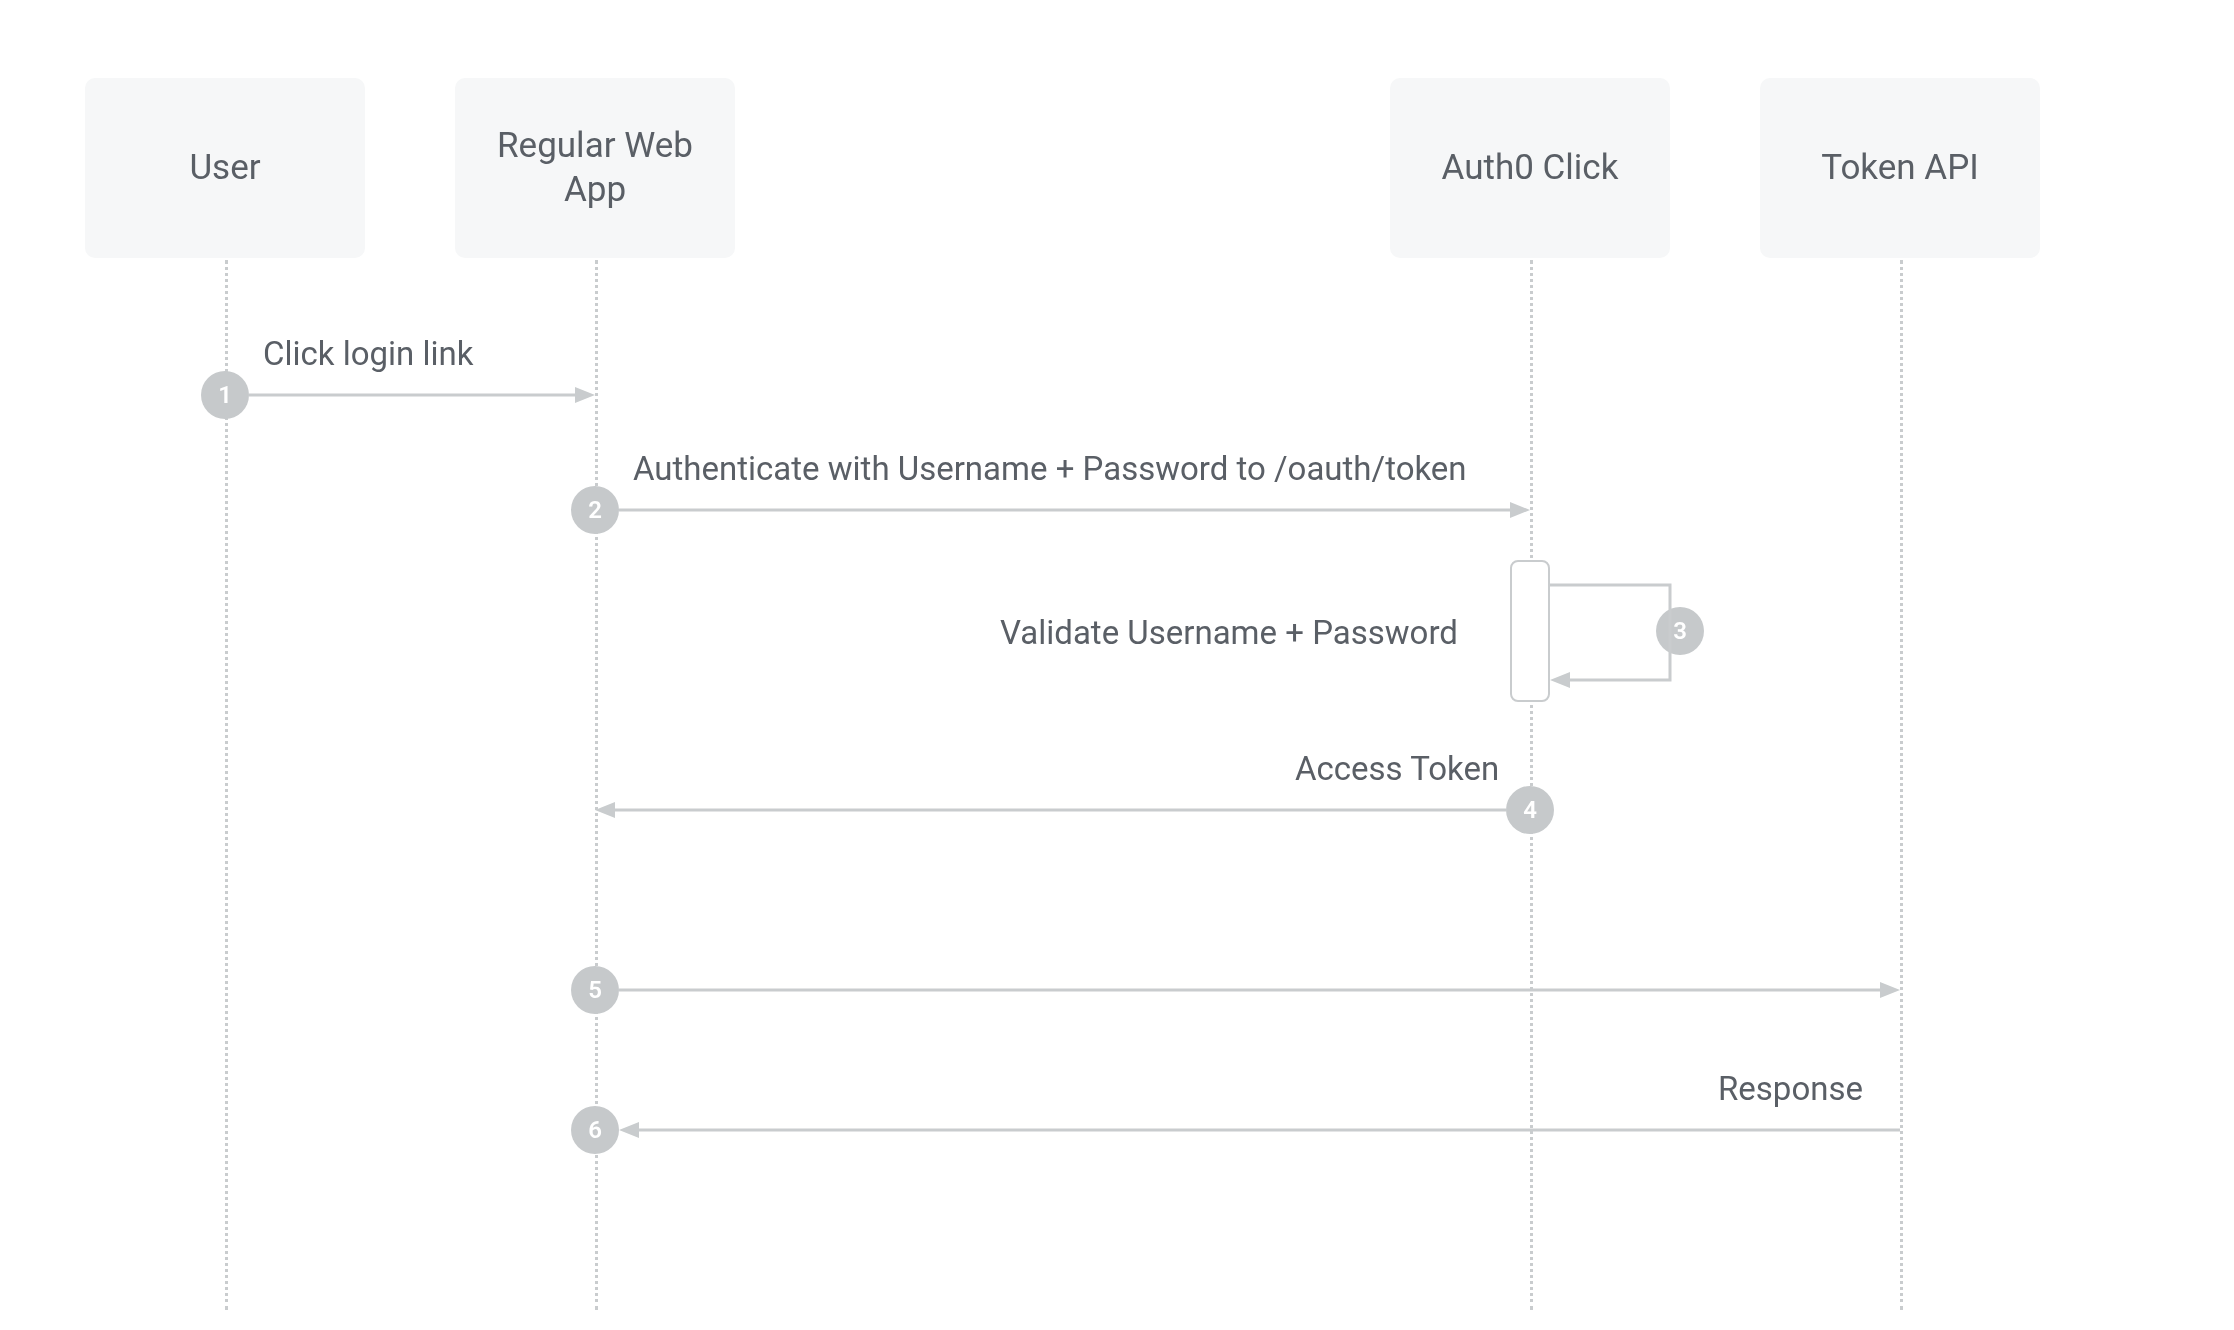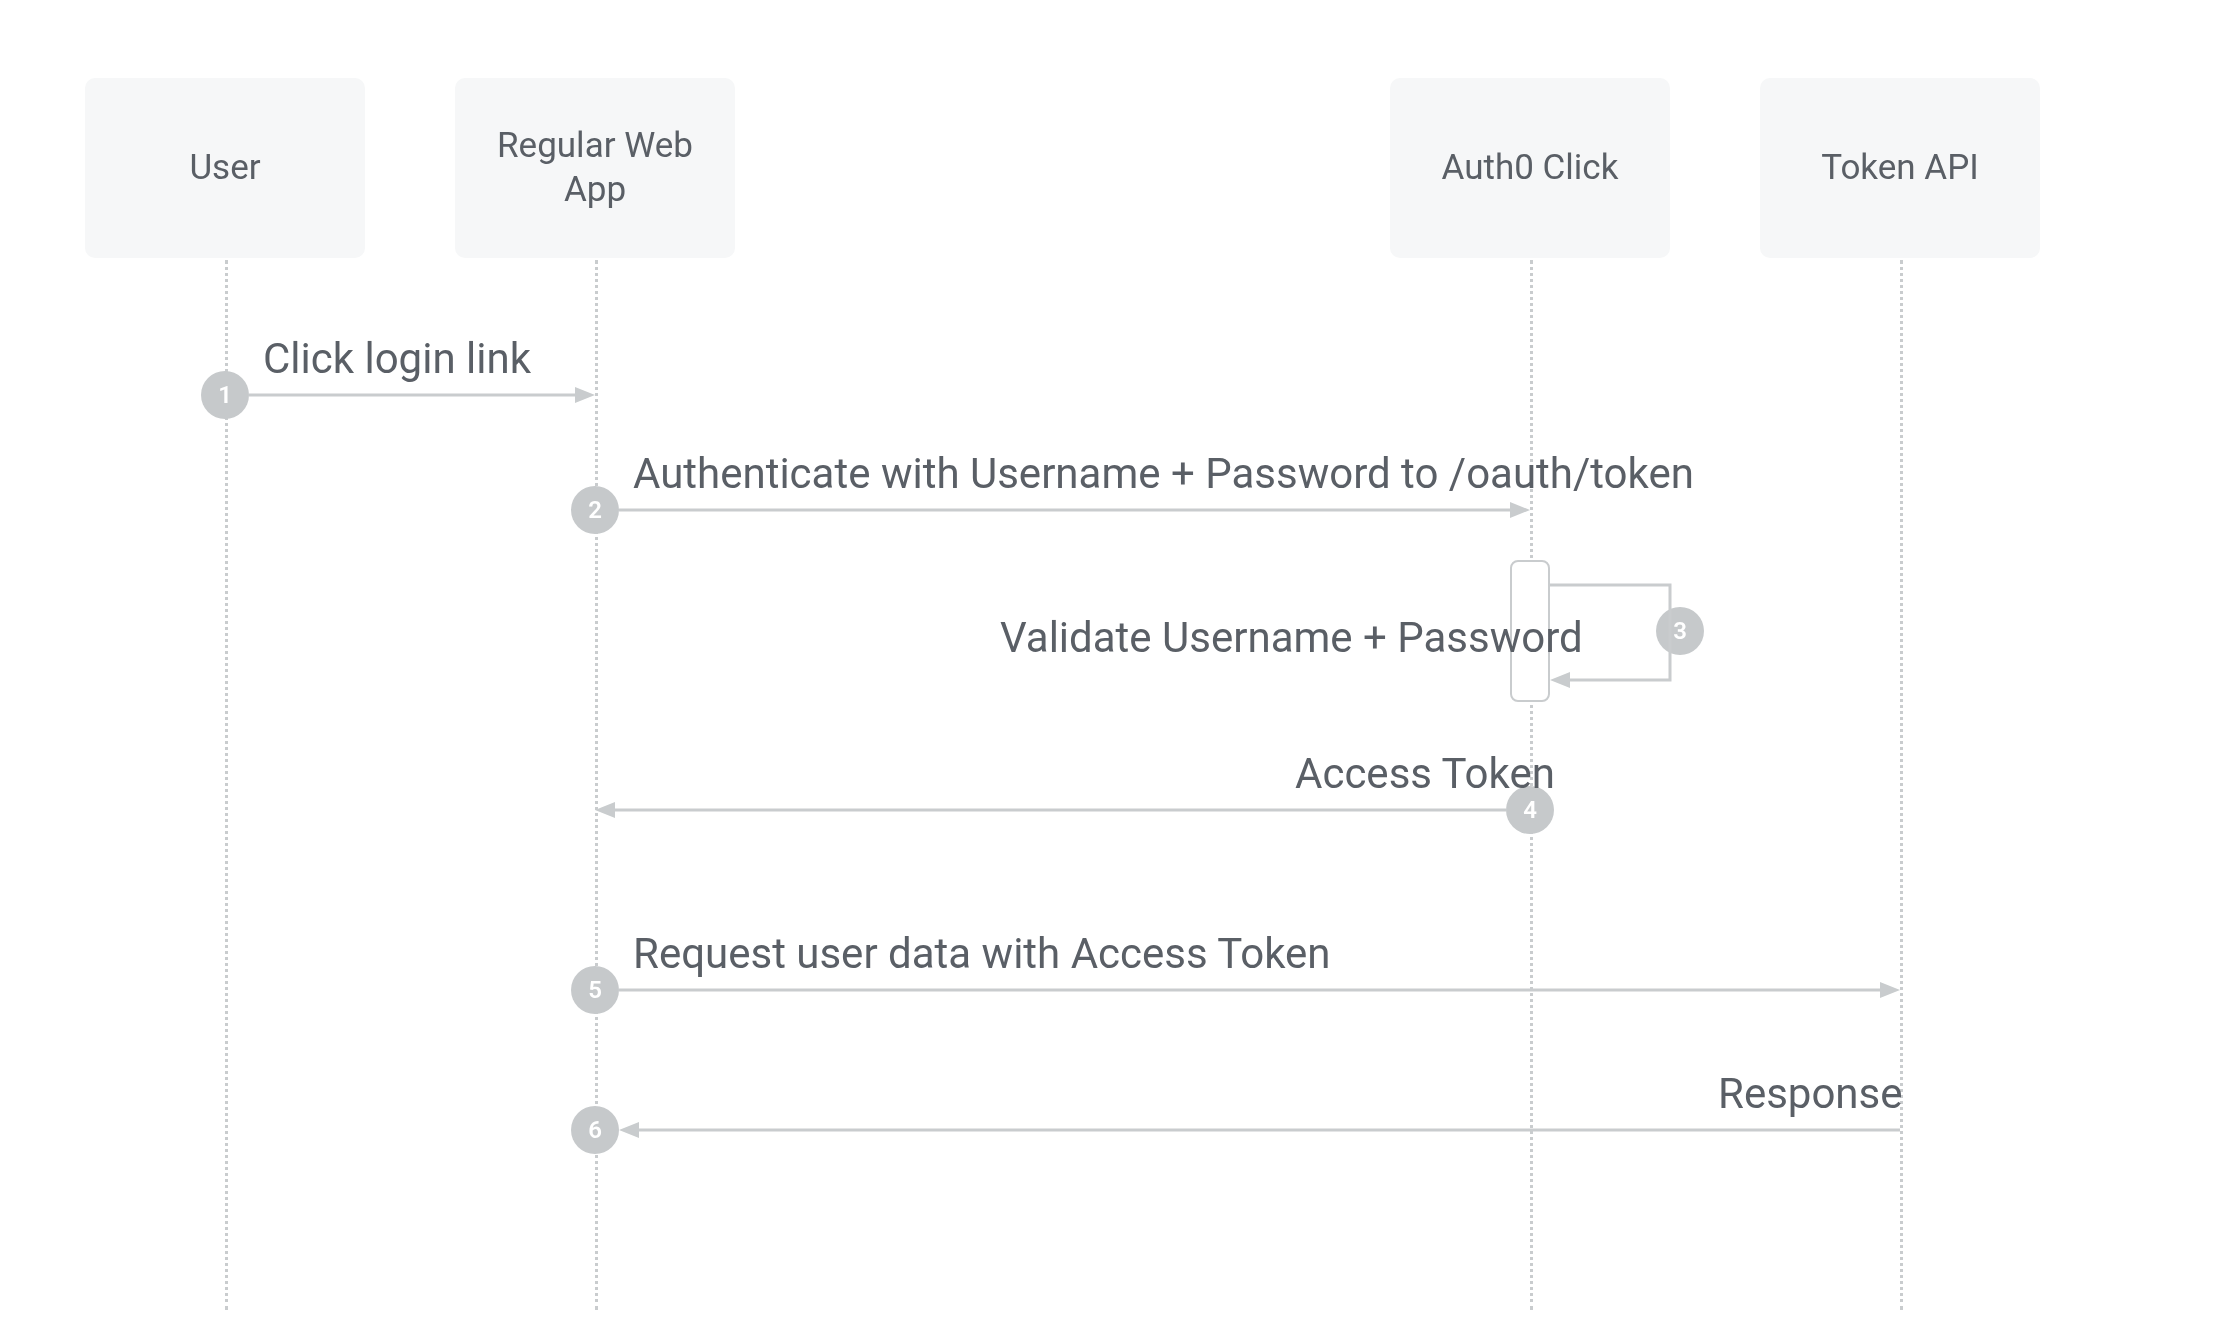--- a/index.html
+++ b/index.html
@@ -61,21 +61,21 @@
     color: #ffffff;
     font-size: 24px;
     font-weight: 600;
     display: flex;
     align-items: center;
     justify-content: center;
   }
   
   .msg-label {
     position: absolute;
-    font-size: 42px;
+    font-size: 33px;
     color: #5a5f66;
     white-space: nowrap;
   }
   
   svg.arrow {
     position: absolute;
     overflow: visible;
   }
   svg.arrow line {
     stroke: #c9ccce;
@@ -158,21 +158,20 @@
   </svg>
   <div class="msg-label" style="left:1295px; top:749px;">Access Token</div>
 
   <div class="badge" style="left:571px; top:966px;">
     <span>5</span>
   </div>
   <svg class="arrow" style="left:619px; top:985px;" width="1281" height="10">
     <line x1="0" y1="5" x2="1261" y2="5"></line>
     <polygon points="1261,-3 1281,5 1261,13"></polygon>
   </svg>
-  <div class="msg-label" style="left:633px; top:929px;">Request user data with Access Token</div>
 
   <div class="badge" style="left:571px; top:1106px;">
     <span>6</span>
   </div>
   <svg class="arrow" style="left:619px; top:1125px;" width="1281" height="10">
     <line x1="20" y1="5" x2="1281" y2="5"></line>
     <polygon points="20,-3 0,5 20,13"></polygon>
   </svg>
   <div class="msg-label" style="left:1718px; top:1069px;">Response</div>
 

